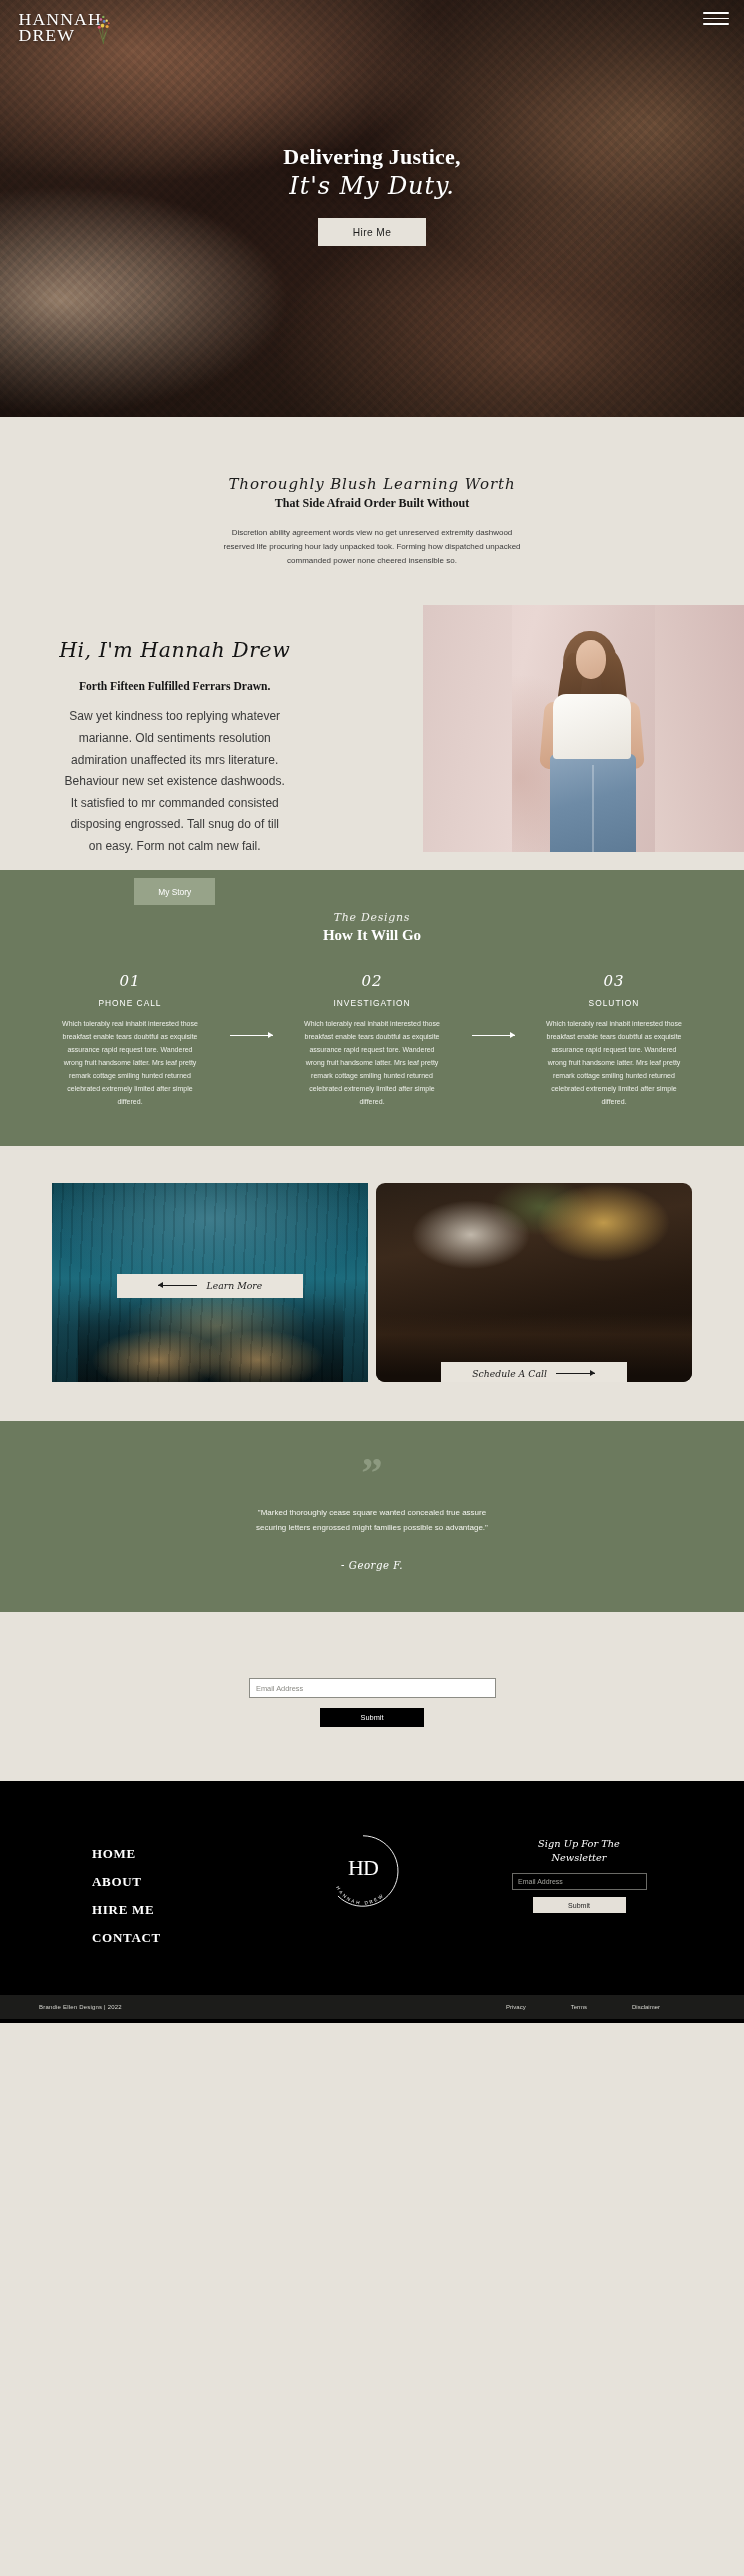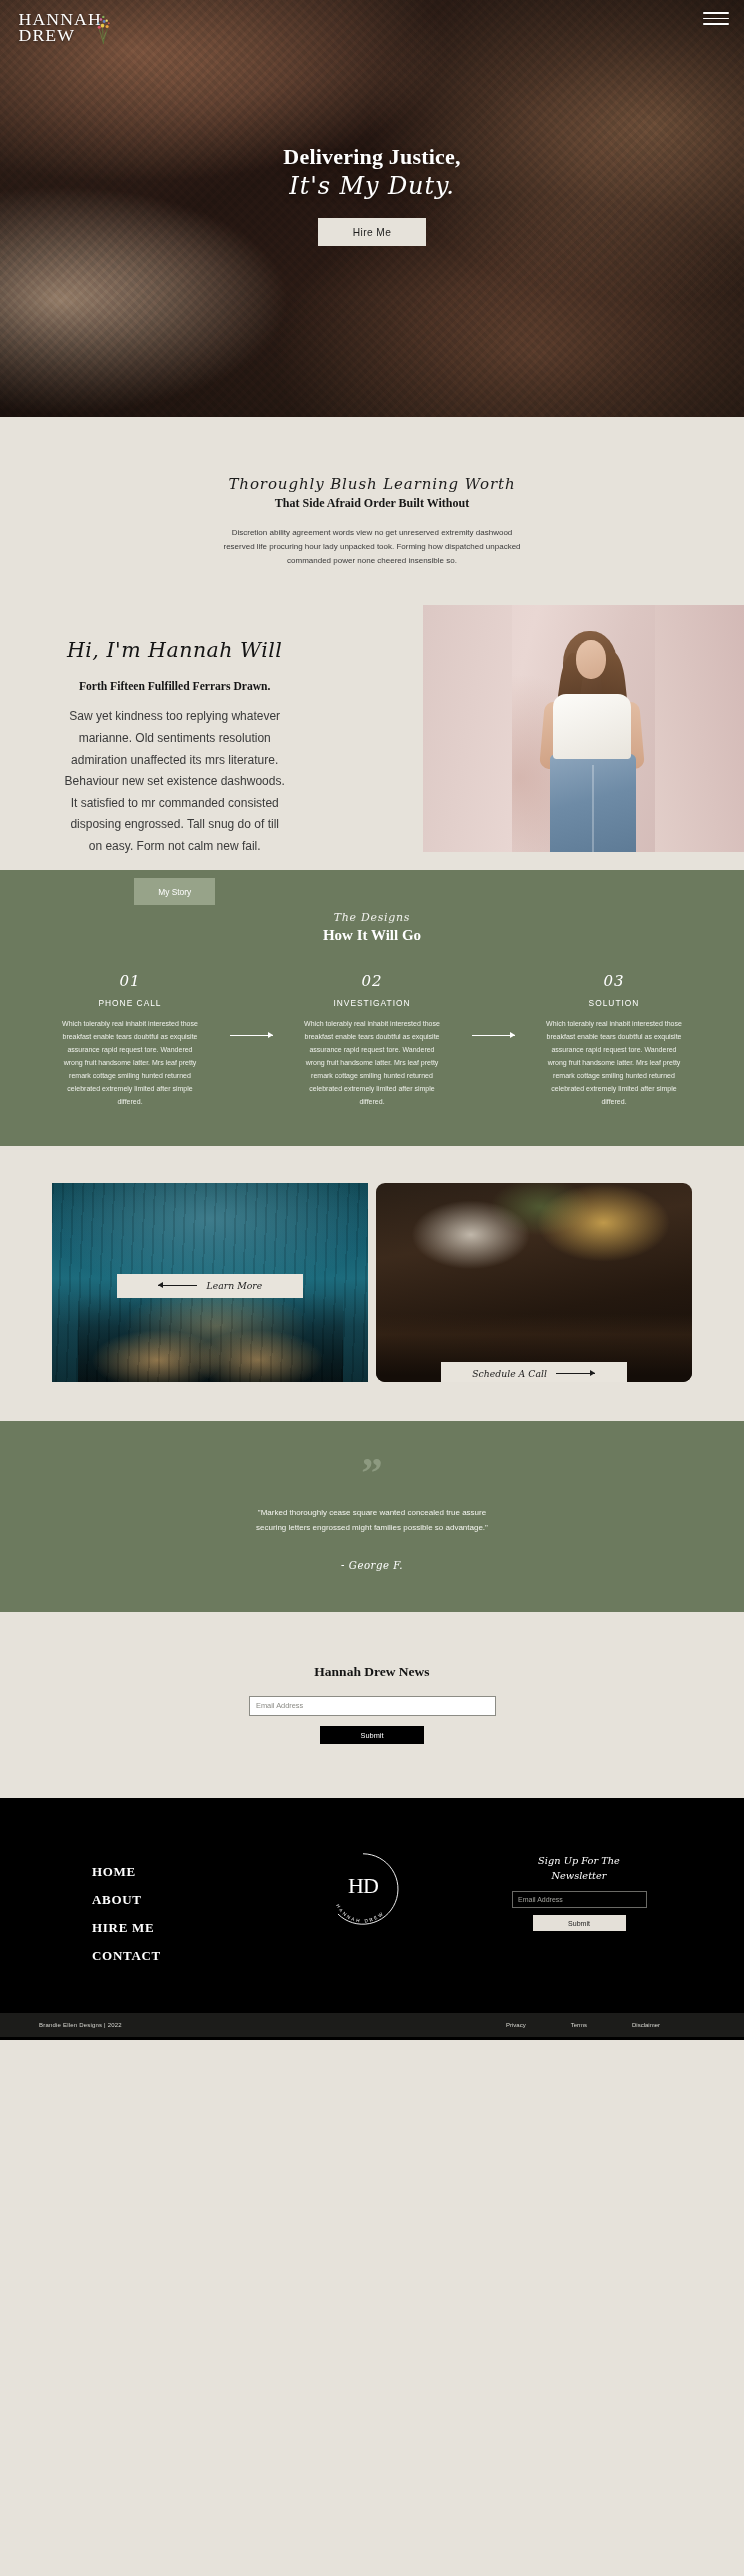--- a/index.html
+++ b/index.html
@@ -629,21 +629,21 @@
       <div class="fig fig-hair"></div>
       <div class="fig fig-hair2"></div>
       <div class="fig fig-hair3"></div>
       <div class="fig fig-face"></div>
       <div class="fig fig-arm-l"></div>
       <div class="fig fig-arm-r"></div>
       <div class="fig fig-jeans"></div>
       <div class="fig fig-top"></div>
     </div>
     <div class="about-text">
-      <div class="about-script">Hi, I'm Hannah Will</div>
+      <div class="about-script">Hi, I'm Hannah Drew</div>
       <h3 class="about-head">Forth Fifteen Fulfilled Ferrars Drawn.</h3>
       <p class="about-body">Saw yet kindness too replying whatever marianne. Old sentiments resolution admiration unaffected its mrs literature. Behaviour new set existence dashwoods. It satisfied to mr commanded consisted disposing engrossed. Tall snug do of till on easy. Form not calm new fail.</p>
       <button class="about-btn">My Story</button>
     </div>
   </section>
 
   <section class="process">
     <div class="process-script">The Designs</div>
     <h2 class="process-head">How It Will Go</h2>
     <div class="steps">
@@ -686,21 +686,20 @@
     </div>
   </section>
 
   <section class="testimonial">
     <div class="quote-mark">”</div>
     <p class="quote-body">"Marked thoroughly cease square wanted concealed true assure securing letters engrossed might families possible so advantage."</p>
     <div class="quote-author">- George F.</div>
   </section>
 
   <section class="newsletter">
-    <h2 class="nl-head">Hannah Drew News</h2>
     <input class="nl-input" type="text" placeholder="Email Address" style="">
     <button class="nl-btn">Submit</button>
   </section>
 
   <footer class="footer">
     <div class="footer-grid">
 
       <nav class="footer-nav">
         <a>HOME</a>
         <a>ABOUT</a>

